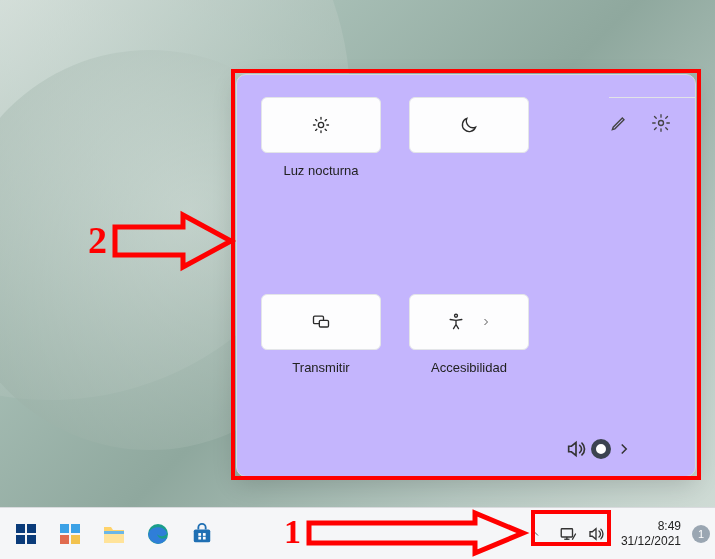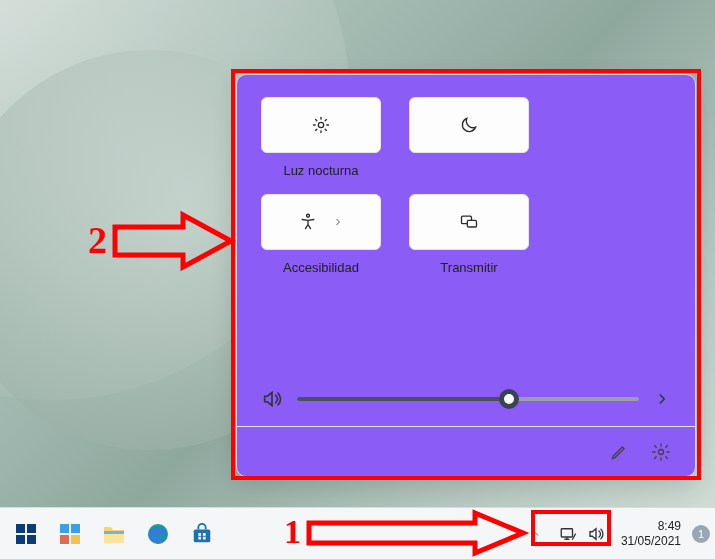--- a/index.html
+++ b/index.html
@@ -11,26 +11,26 @@
   
   .bg-curve { position: absolute; border-radius: 50%; opacity: .5; }
   .bg-curve.c1 { width: 600px; height: 600px; left: -250px; top: -200px; background: radial-gradient(circle at 30% 30%, #e5ece8, #9db3aa); transform: rotate(20deg);}
   .bg-curve.c2 { width: 400px; height: 400px; left: -50px; top: 50px; background: radial-gradient(circle at 60% 40%, #d8e2dd, #8aa398); }
 
   
   .panel {
     position: absolute;
     left: 236px; top: 74px;
     width: 460px; height: 403px;
-    background: #8b5cf6;
+    background: #c4b5fd;
     border: 1px solid #d8dadd;
     border-radius: 10px;
     box-shadow: 0 8px 24px rgba(0,0,0,.15);
     padding: 22px 24px 0 24px;
-    display: flex; flex-direction: column;
+    display: flex; flex-direction: row;
   }
   .tiles { display: flex; flex-wrap: wrap; gap: 14px 28px; }
   .tile { width: 120px; display: flex; flex-direction: column; align-items: center; }
   .tile-btn {
     width: 120px; height: 56px;
     background: #fdfdfe;
     border: 1px solid #e3e5e8;
     border-radius: 6px;
     display: flex; align-items: center; justify-content: center;
     cursor: pointer; gap: 10px;
@@ -109,39 +109,39 @@
     <div class="tile">
       <div class="tile-btn">
         <svg viewBox="0 0 24 24" fill="none" stroke="currentColor" stroke-width="1.6">
           <path d="M20 14.5A8 8 0 0 1 9.5 4 8.2 8.2 0 1 0 20 14.5z"></path>
         </svg>
       </div>
     </div>
 
     <div class="tile">
       <div class="tile-btn">
+        <svg viewBox="0 0 24 24" fill="none" stroke="currentColor" stroke-width="1.6">
+          <rect x="3" y="5" width="12" height="9" rx="1.5"></rect>
+          <rect x="10" y="10" width="11" height="8" rx="1.5" fill="#fdfdfe"></rect>
+        </svg>
+      </div>
+      <div class="tile-label">Transmitir</div>
+    </div>
+
+    <div class="tile">
+      <div class="tile-btn">
         <svg viewBox="0 0 24 24" fill="none" stroke="currentColor" stroke-width="1.6" stroke-linecap="round">
           <circle cx="12" cy="4.5" r="1.8"></circle>
           <path d="M5 9l7 1 7-1M12 10v5m0 0l-3 5m3-5l3 5"></path>
         </svg>
         <svg class="chev" viewBox="0 0 24 24" fill="none" stroke="currentColor" stroke-width="2">
             <polyline points="9 6 15 12 9 18"></polyline>
           </svg>
       </div>
       <div class="tile-label">Accesibilidad</div>
-    </div>
-
-    <div class="tile">
-      <div class="tile-btn">
-        <svg viewBox="0 0 24 24" fill="none" stroke="currentColor" stroke-width="1.6">
-          <rect x="3" y="5" width="12" height="9" rx="1.5"></rect>
-          <rect x="10" y="10" width="11" height="8" rx="1.5" fill="#fdfdfe"></rect>
-        </svg>
-      </div>
-      <div class="tile-label">Transmitir</div>
     </div>
   </div>
 
   <div class="vol-row">
     <svg class="vol-icon" viewBox="0 0 24 24" fill="none" stroke="currentColor" stroke-width="1.8" stroke-linecap="round">
       <path d="M4 9h3l5-4v14l-5-4H4z"></path>
       <path d="M16 8a5 5 0 0 1 0 8"></path>
       <path d="M18.5 5.5a9 9 0 0 1 0 13"></path>
     </svg>
     <div class="slider">
@@ -224,21 +224,21 @@
         <path d="M18 19l4-7" stroke-linecap="round"></path>
       </svg>
       <svg viewBox="0 0 24 24" fill="none" stroke="currentColor" stroke-width="1.8" stroke-linecap="round">
         <path d="M4 9h3l5-4v14l-5-4H4z"></path>
           <path d="M16 8a5 5 0 0 1 0 8"></path>
           <path d="M18.5 5.5a9 9 0 0 1 0 13"></path>
       </svg>
     </div>
     <div class="clock">
       <div>8:49</div>
-      <div>31/05/2021</div>
+      <div>31/12/2021</div>
     </div>
     <div class="notif">
       <div class="notif-badge">1</div>
     </div>
   </div>
 </div>
 
 <div class="anno-box" style="left:231px; top:69px; width:470px; height:411px;"></div>
 
 <div class="anno-label" style="left:88px; top:218px; font-size:38px;">2</div>

